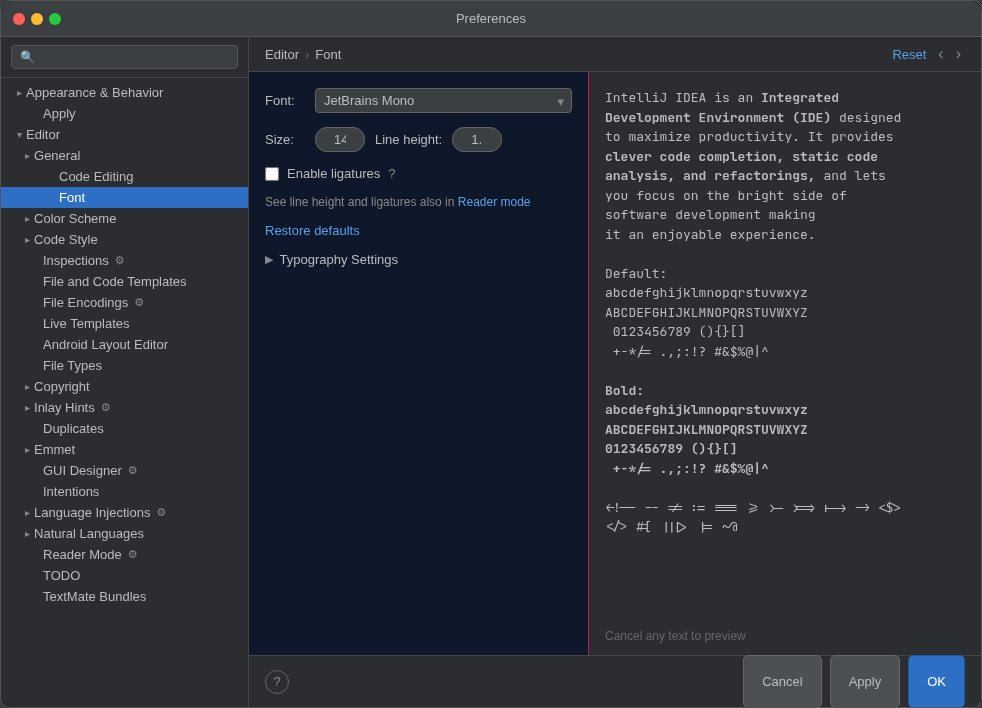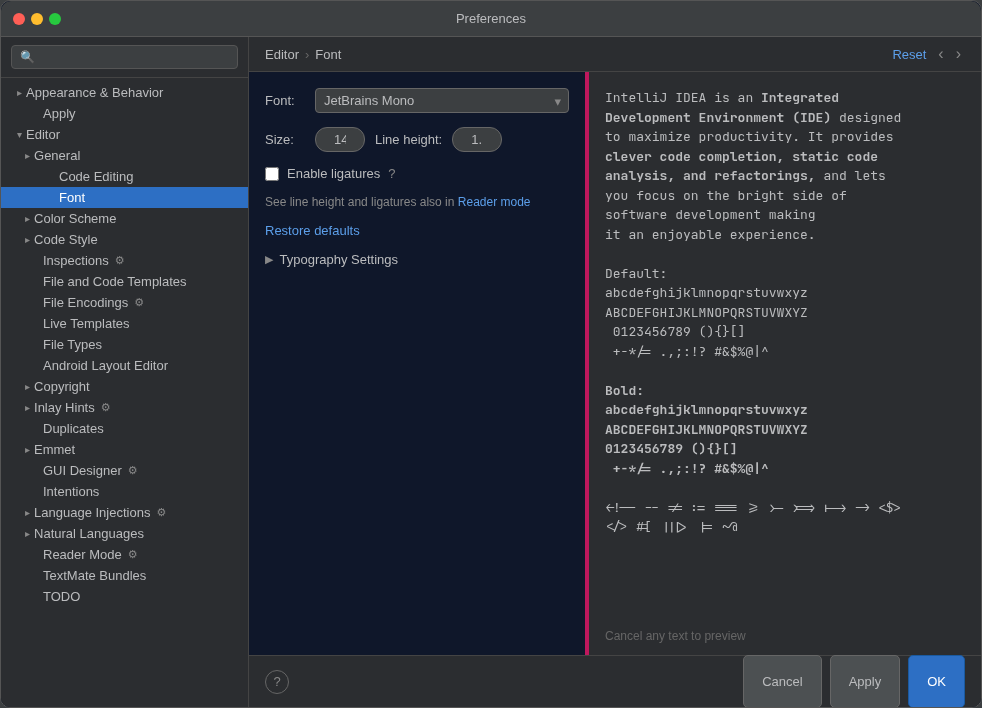--- a/index.html
+++ b/index.html
@@ -167,21 +167,21 @@
       padding: 0 4px;
     }
     .panel-body {
       display: flex;
       flex: 1;
       overflow: hidden;
     }
     .settings-area {
       width: 340px;
       padding: 16px;
-      border-right: 4px solid #be185d;
+      border-right: 1px solid #be185d;
       display: flex;
       flex-direction: column;
       gap: 14px;
       overflow-y: auto;
     }
     .form-row {
       display: flex;
       align-items: center;
       gap: 10px;
     }
@@ -443,31 +443,31 @@
           </div>
           <div class="tree-item indent-1">
             <div style="display: flex; align-items: center; gap: 4px;">
               <span style="width: 14px; display: inline-block;"></span>
               <span>Live Templates</span>
             </div>
           </div>
           <div class="tree-item indent-1">
             <div style="display: flex; align-items: center; gap: 4px;">
               <span style="width: 14px; display: inline-block;"></span>
+              <span>Android Layout Editor</span>
+            </div>
+          </div>
+          <div class="tree-item indent-1">
+            <div style="display: flex; align-items: center; gap: 4px;">
+              <span style="width: 14px; display: inline-block;"></span>
               <span>File Types</span>
             </div>
           </div>
           <div class="tree-item indent-1">
             <div style="display: flex; align-items: center; gap: 4px;">
-              <span style="width: 14px; display: inline-block;"></span>
-              <span>Android Layout Editor</span>
-            </div>
-          </div>
-          <div class="tree-item indent-1">
-            <div style="display: flex; align-items: center; gap: 4px;">
               <span class="expand-arrow">▸</span>
               <span>Copyright</span>
             </div>
           </div>
           <div class="tree-item indent-1">
             <div style="display: flex; align-items: center; gap: 4px;">
               <span class="expand-arrow">▸</span>
               <span>Inlay Hints</span>
             </div>
             <span class="icon-right">⚙</span>
@@ -513,27 +513,27 @@
           <div class="tree-item indent-1">
             <div style="display: flex; align-items: center; gap: 4px;">
               <span style="width: 14px; display: inline-block;"></span>
               <span>Reader Mode</span>
             </div>
             <span class="icon-right">⚙</span>
           </div>
           <div class="tree-item indent-1">
             <div style="display: flex; align-items: center; gap: 4px;">
               <span style="width: 14px; display: inline-block;"></span>
+              <span>TODO</span>
+            </div>
+          </div>
+          <div class="tree-item indent-1">
+            <div style="display: flex; align-items: center; gap: 4px;">
+              <span style="width: 14px; display: inline-block;"></span>
               <span>TextMate Bundles</span>
-            </div>
-          </div>
-          <div class="tree-item indent-1">
-            <div style="display: flex; align-items: center; gap: 4px;">
-              <span style="width: 14px; display: inline-block;"></span>
-              <span>TODO</span>
             </div>
           </div>
         </div>
     </div>
 
     <div class="right-panel">
       <div class="editor-panel">
 
         <div class="panel-header">
           <div class="breadcrumb">

